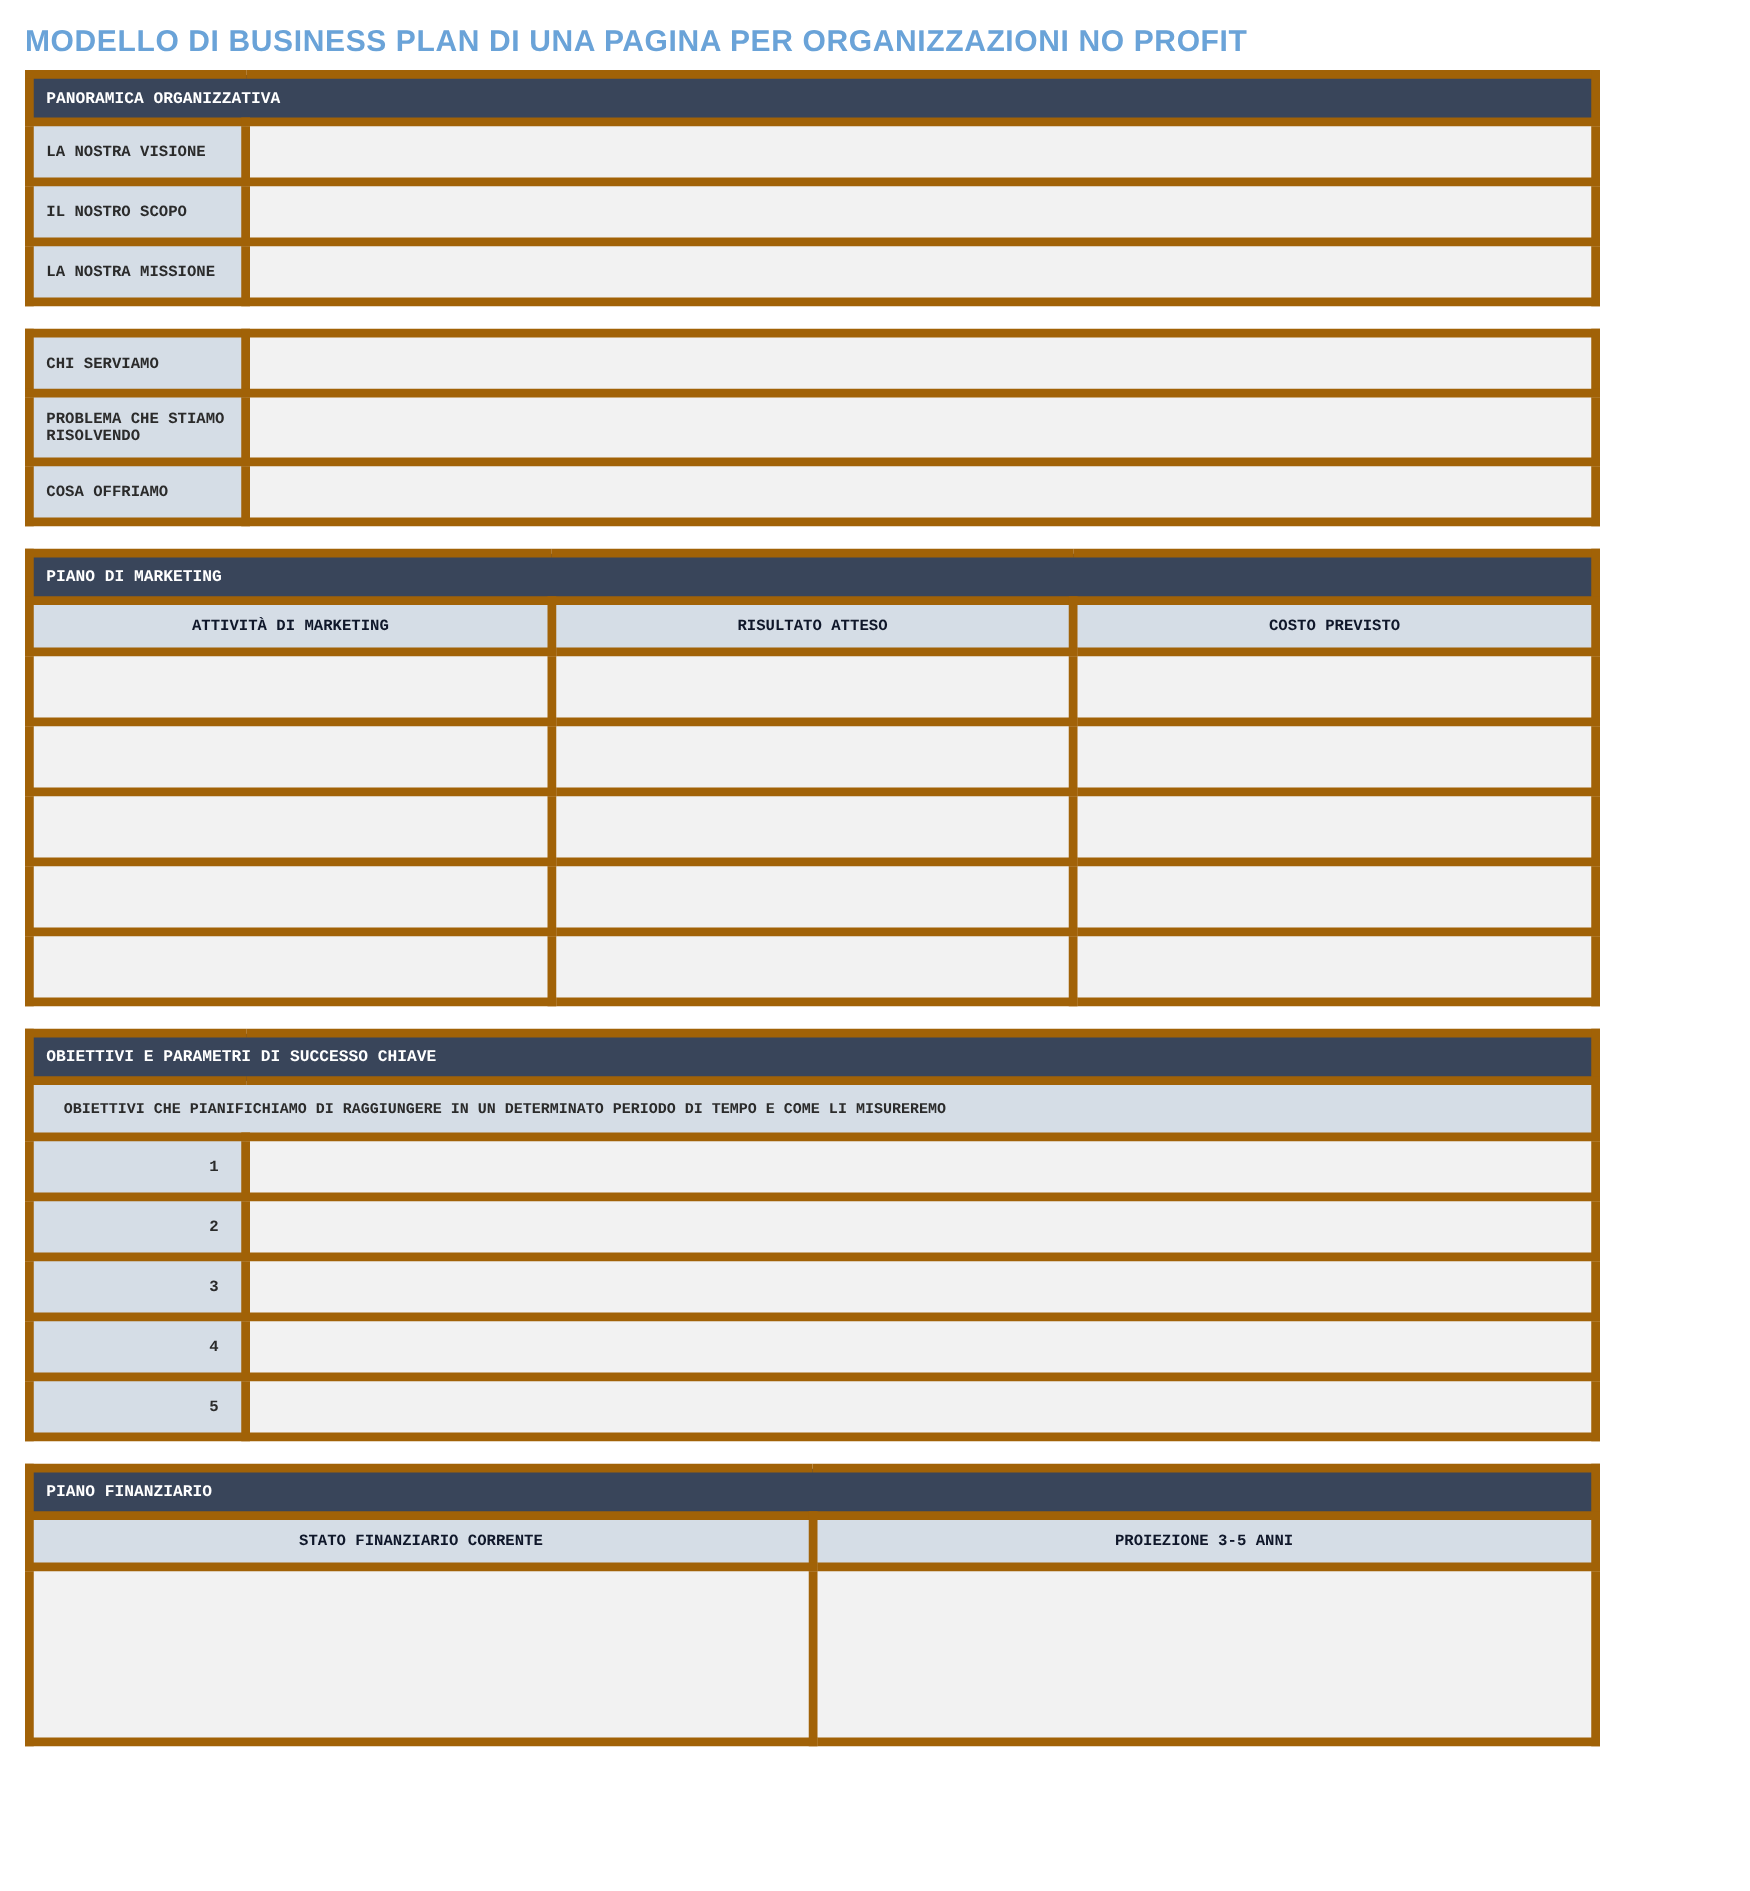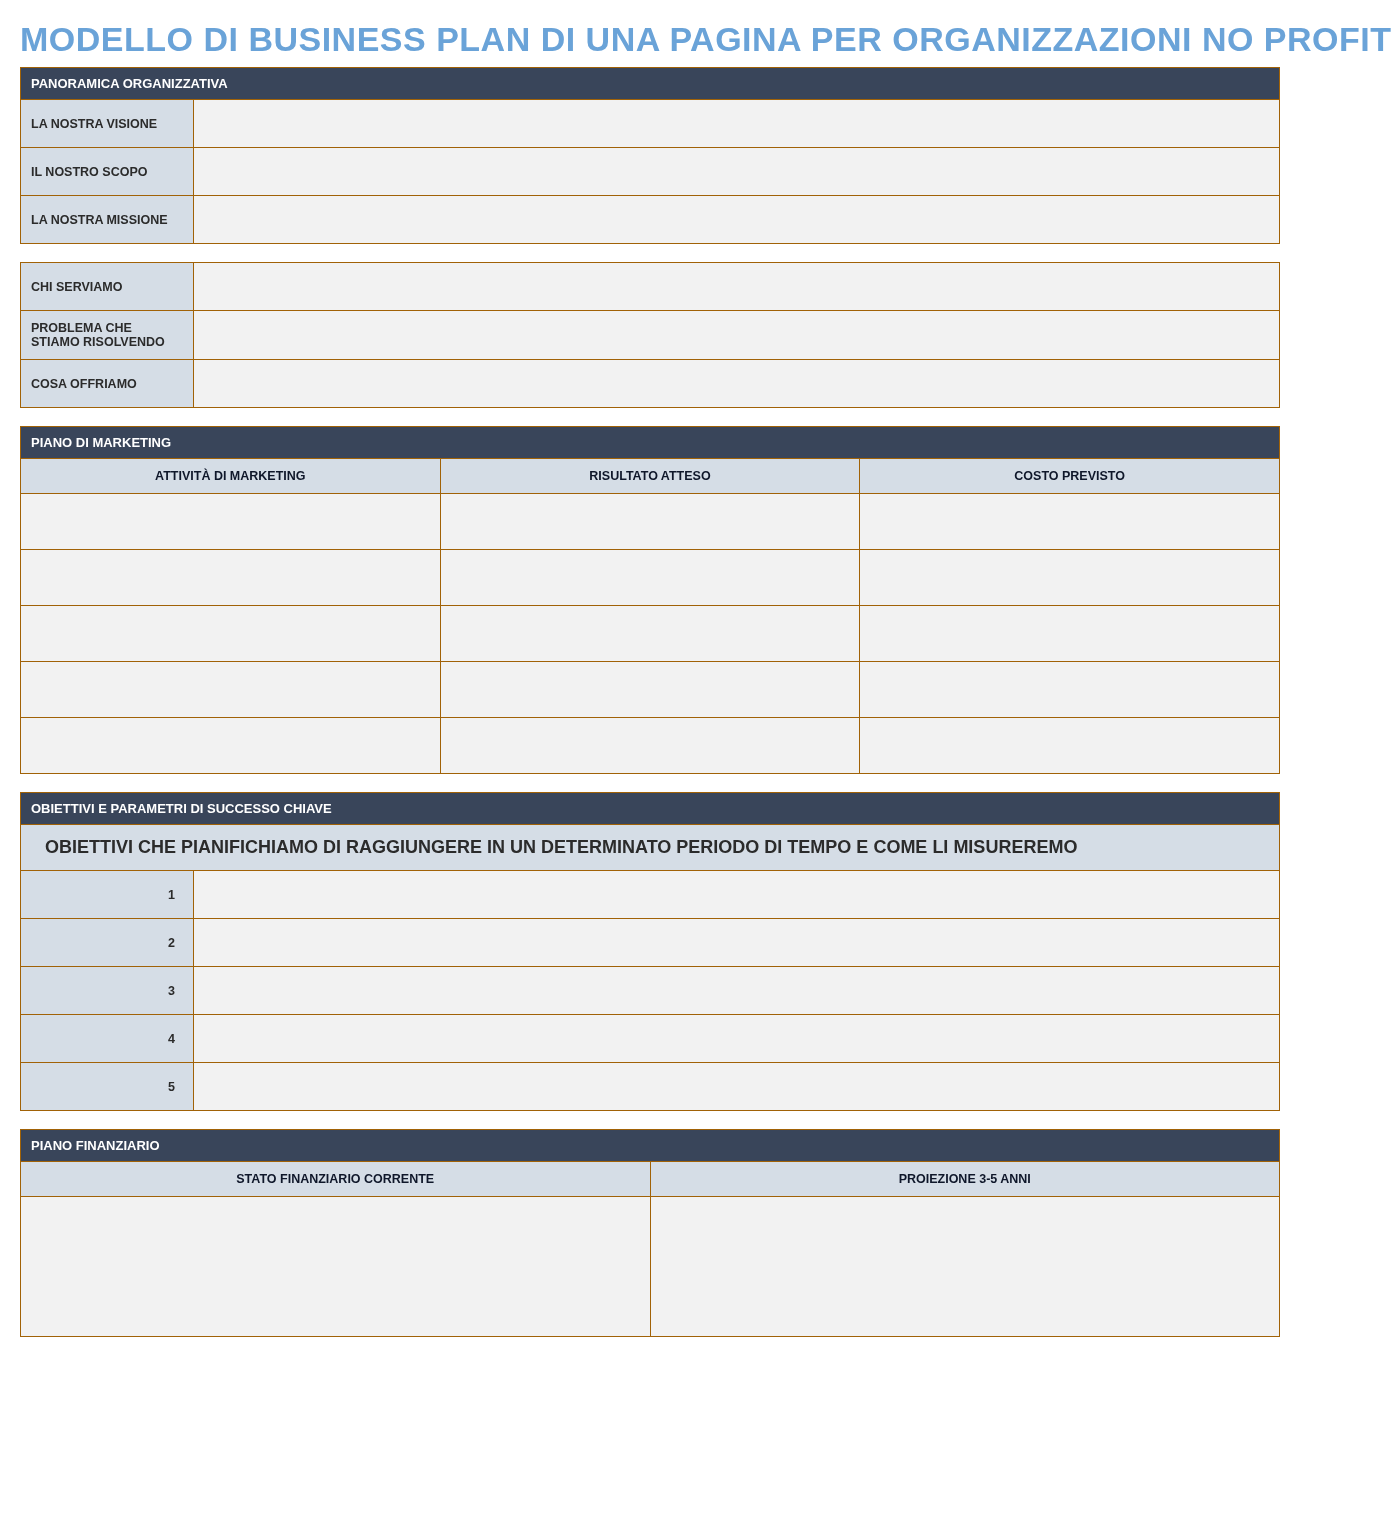--- a/index.html
+++ b/index.html
@@ -4,35 +4,36 @@
 <style>
   * { box-sizing: border-box; margin: 0; padding: 0; }
   body {
     font-family: "Segoe UI", Arial, sans-serif;
     background: #fff;
     padding: 20px;
     width: 1400px;
   }
   h1.page-title {
     color: #6aa3d8;
-    font-size: 34px;
+    font-size: 24px;
     font-weight: 700;
     letter-spacing: 0.5px;
     margin-bottom: 8px;
     white-space: nowrap;
   }
   .section { margin-bottom: 18px; }
   table {
     border-collapse: collapse;
     width: 1260px;
   }
   td, th {
-    border: 1px solid #a16207;
+    border: 7px solid #a16207;
     font-size: 13px;
     vertical-align: middle;
+    font-family: Liberation Mono, monospace;
   }
   .hdr {
     background: #39455a;
     color: #fff;
     font-weight: 700;
     padding: 8px 10px;
     text-align: left;
     font-size: 13px;
   }
   .label-cell {
@@ -61,21 +62,21 @@
     padding: 10px 10px;
     font-size: 12.5px;
   }
   .mkt-col { width: 420px; }
   .obj-desc {
     background: #d5dde6;
     font-weight: 700;
     color: #2b2b2b;
     text-align: left;
     padding: 12px 24px;
-    font-size: 18px;
+    font-size: 12px;
   }
   .fin-col { width: 630px; }
   .fin-big { height: 140px; vertical-align: top; }
   .mkt-row td.value-cell { height: 56px; }
 </style>
 </head>
 <body>
 
 <h1 class="page-title">MODELLO DI BUSINESS PLAN DI UNA PAGINA PER ORGANIZZAZIONI NO PROFIT</h1>
 

